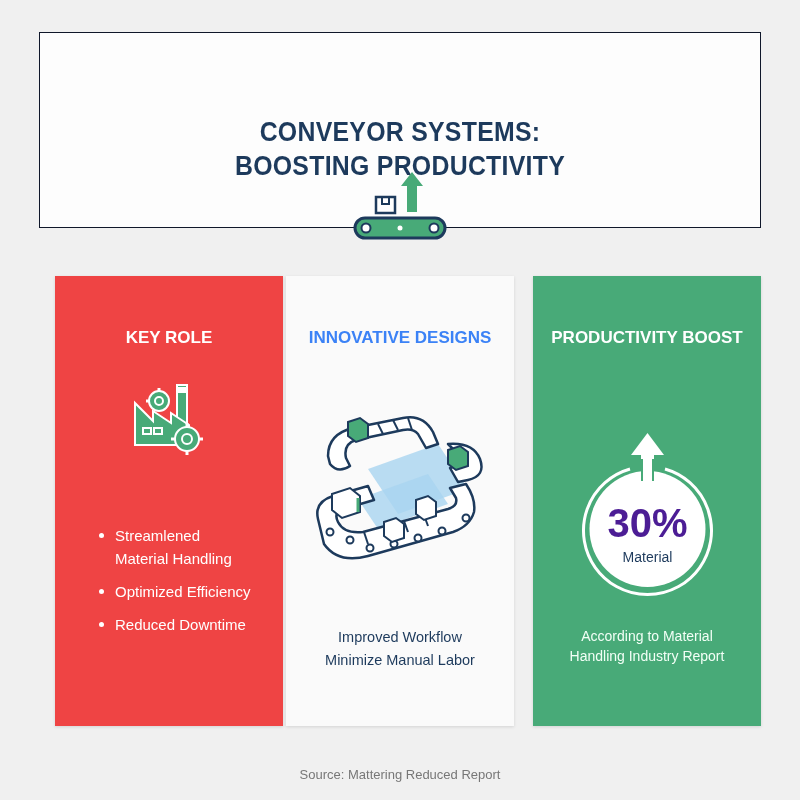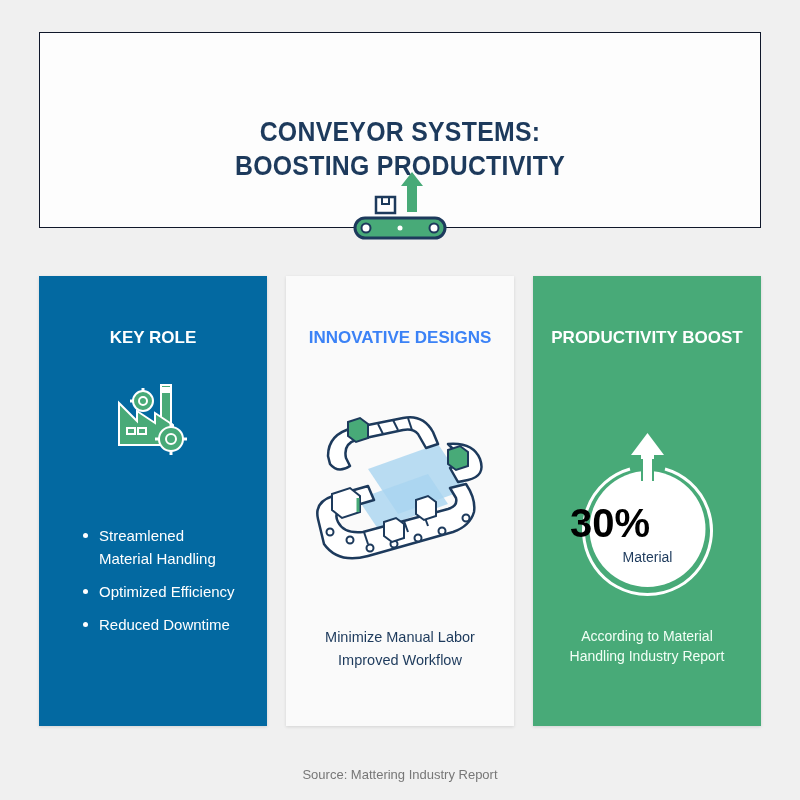--- a/index.html
+++ b/index.html
@@ -15,40 +15,40 @@
     position:absolute; left:0; right:0; top:82px; text-align:center;
     color:#1d3a5c; font-weight:bold; font-size:27px; line-height:34px; letter-spacing:0.3px;
     transform:scaleX(0.92);
   }
   .title div { white-space:nowrap; }
   .header-icon { position:absolute; left:352px; top:172px; width:96px; height:70px; }
   .card {
     position:absolute; top:276px; width:228px; height:450px; box-sizing:border-box;
     box-shadow:0 1px 3px rgba(0,0,0,0.12);
   }
-  .card.blue { left:39px; background:#0369a1; }
+  .card.blue { left:55px; background:#ef4444; }
   .card.white { left:286px; background:#fafafa; }
   .card.green { left:533px; background:#48aa78; }
   .card-title {
     position:absolute; top:52px; left:0; right:0; text-align:center;
     font-weight:bold; font-size:17px; white-space:nowrap;
   }
   .blue .card-title, .green .card-title { color:#ffffff; }
   .white .card-title { color:#3b82f6; }
   .bullets { position:absolute; left:26px; top:232px; right:10px; margin:16px; padding:0; list-style:none; }
   .bullets li { color:#ffffff; font-size:15px; line-height:23px; position:relative; padding-left:18px; margin-bottom:10px; }
   .bullets li::before { content:""; position:absolute; left:2px; top:9px; width:5px; height:5px; border-radius:50%; background:#ffffff; }
   .white-desc {
     position:absolute; left:0; right:0; top:350px; text-align:center;
     color:#1d3a5c; font-size:14.5px; line-height:23px;
   }
   .circle-wrap { position:absolute; left:37px; top:155px; width:155px; height:170px; }
   .stat-value {
-    position:absolute; left:0; right:0; top:70px; text-align:left;
-    color:#000000; font-weight:bold; font-size:40px;
+    position:absolute; left:0; right:0; top:70px; text-align:center;
+    color:#4c1d95; font-weight:bold; font-size:40px;
   }
   .stat-label {
     position:absolute; left:0; right:0; top:118px; text-align:center;
     color:#1d3a5c; font-size:14px;
   }
   .green-desc {
     position:absolute; left:0; right:0; top:350px; text-align:center;
     color:#f2fff6; font-size:14px; line-height:20px;
   }
   .source {
@@ -140,22 +140,22 @@
     <g stroke="#1d3a5c" stroke-width="2">
       <polygon points="40,8 52,4 60,10 60,24 48,28 40,22" fill="#48aa78"></polygon>
       <polygon points="140,36 152,32 160,38 160,52 148,56 140,50" fill="#48aa78"></polygon>
       <polygon points="24,80 42,74 52,82 52,98 34,104 24,96" fill="#fff"></polygon>
       <polygon points="108,86 120,82 128,88 128,102 116,106 108,100" fill="#fff"></polygon>
       <polygon points="76,108 88,104 96,110 96,124 84,128 76,122" fill="#fff"></polygon>
       <line x1="50" y1="84" x2="50" y2="98" stroke="#48aa78" stroke-width="3"></line>
     </g>
   </svg>
   <div class="white-desc">
+    <div>Improved Workflow</div>
     <div>Minimize Manual Labor</div>
-    <div>Improved Workflow</div>
   </div>
 </div>
 
 <div class="card green">
   <div class="card-title">PRODUCTIVITY BOOST</div>
   <div class="circle-wrap">
     <svg width="155" height="170" viewBox="0 0 155 170" style="position:absolute;left:0;top:0;">
       <path d="M60,38 A64,64 0 1,0 95,38" fill="none" stroke="#fff" stroke-width="3"></path>
       <circle cx="77.5" cy="98" r="58" fill="#fff"></circle>
       <polygon points="77.5,2 94,24 84,24 84,52 71,52 71,24 61,24" fill="#fff"></polygon>
@@ -164,13 +164,13 @@
     </svg>
     <div class="stat-value">30%</div>
     <div class="stat-label">Material</div>
   </div>
   <div class="green-desc">
     <div>According to Material</div>
     <div>Handling Industry Report</div>
   </div>
 </div>
 
-<div class="source">Source: Mattering Industry Report</div>
+<div class="source">Source: Mattering Reduced Report</div>
 
 </body></html>

